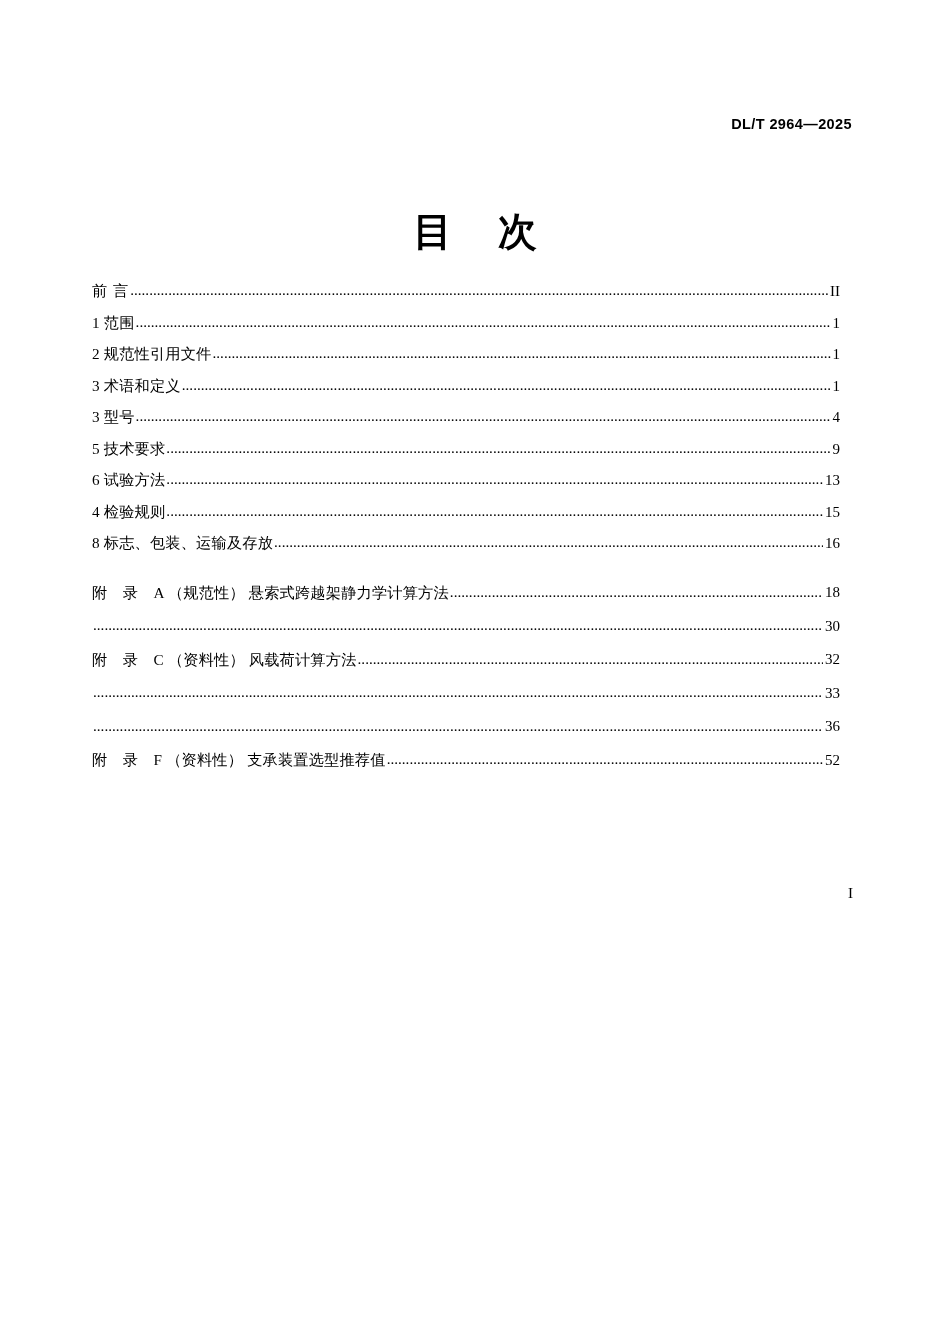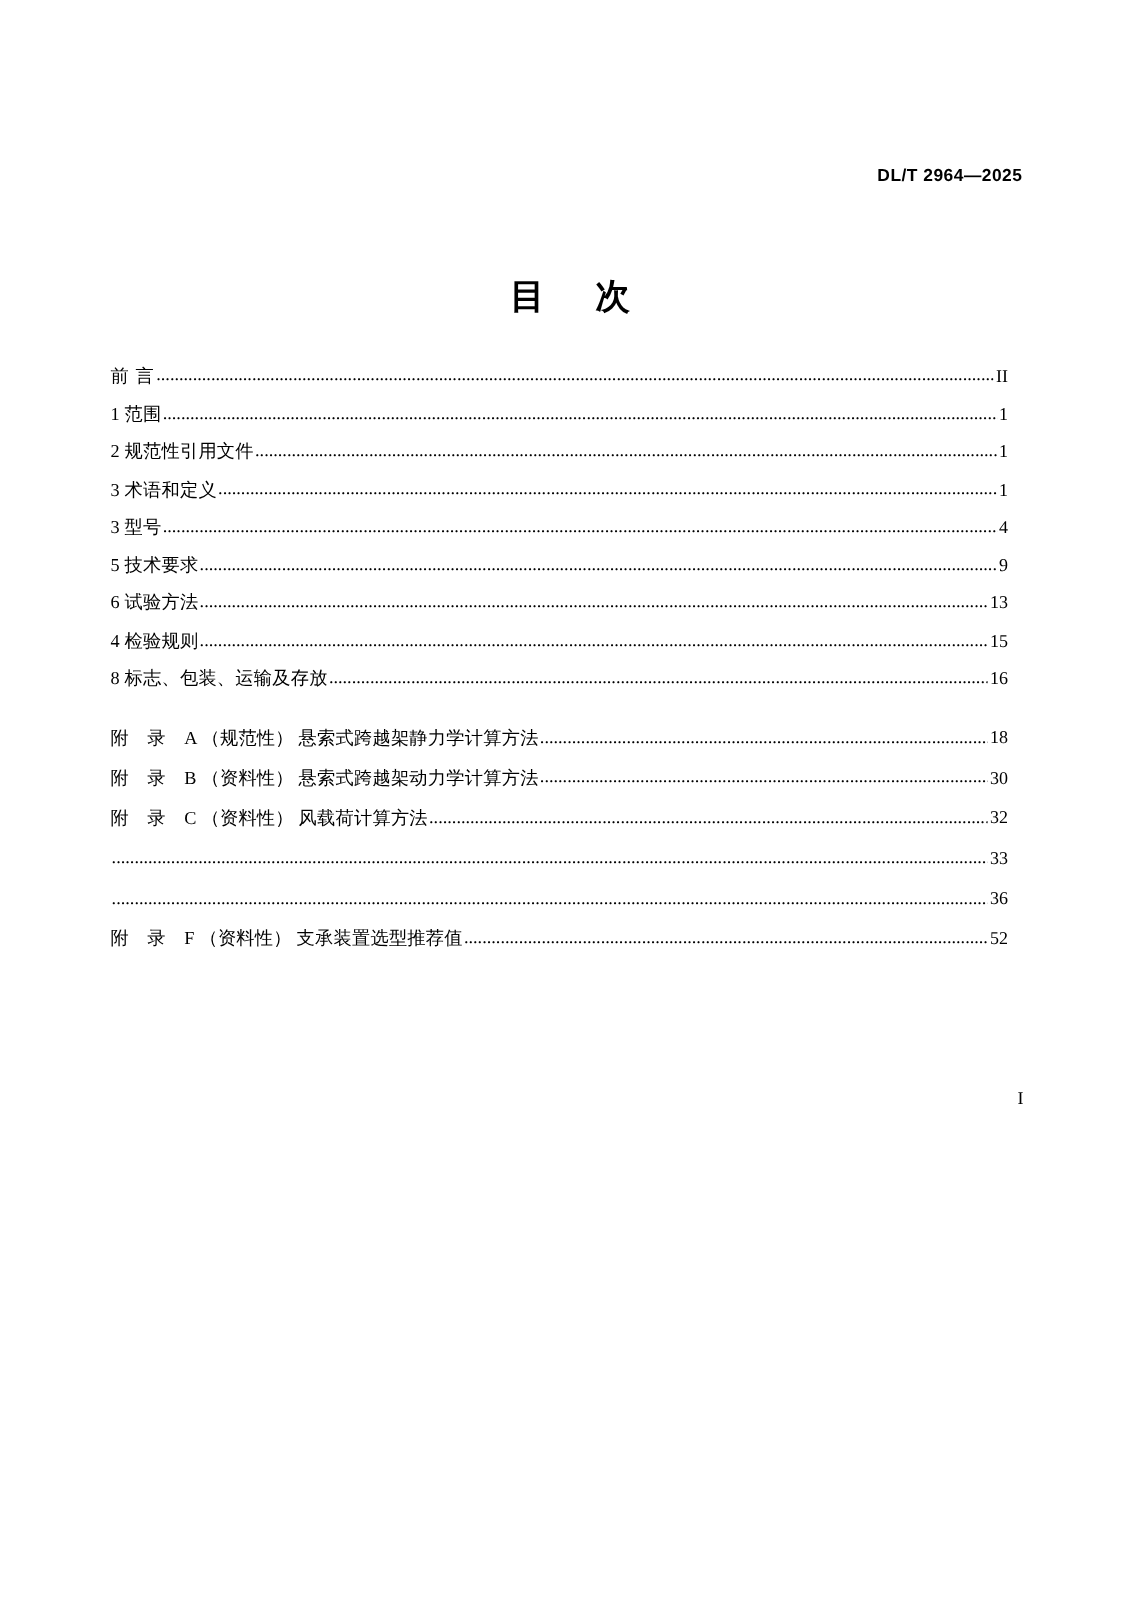--- a/index.html
+++ b/index.html
@@ -13,40 +13,39 @@
     position: relative;
     font-family: "Liberation Serif", serif;
     color: #000000;
     overflow: hidden;
   }
   .page {
     position: relative;
     width: 950px;
     height: 968px;
     box-sizing: border-box;
-    margin-top: 23px;
   }
   .header-std {
     position: absolute;
     top: 116px;
     right: 98px;
     font-family: "Liberation Sans", sans-serif;
     font-weight: bold;
     font-size: 14.5px;
     letter-spacing: 0.4px;
     color: #000;
     white-space: nowrap;
   }
   .toc-title {
     position: absolute;
     top: 205px;
     left: 0;
     width: 950px;
     text-align: center;
-    font-size: 29px;
+    font-size: 39px;
     font-weight: bold;
     letter-spacing: 16px;
     text-indent: 16px;
     font-family: "DejaVu Sans", "Liberation Sans", sans-serif;
   }
   .toc {
     position: absolute;
     top: 283px;
     left: 92px;
     width: 748px;
@@ -144,21 +143,20 @@
         <span class="toc-label">8  标志、包装、运输及存放</span>
         <span class="toc-dots">....................................................................................................................................................................................................................................................................</span>
         <span class="toc-page">16</span>
       </div>
       <div class="toc-row gap-lg">
         <span class="toc-label">附　录　A  （规范性）  悬索式跨越架静力学计算方法</span>
         <span class="toc-dots">....................................................................................................................................................................................................................................................................</span>
         <span class="toc-page">18</span>
       </div>
       <div class="toc-row gap-lg">
-        <span class="toc-label">附　录　B  （资料性）  悬索式跨越架动力学计算方法</span>
         <span class="toc-dots">....................................................................................................................................................................................................................................................................</span>
         <span class="toc-page">30</span>
       </div>
       <div class="toc-row gap-lg">
         <span class="toc-label">附　录　C  （资料性）  风载荷计算方法</span>
         <span class="toc-dots">....................................................................................................................................................................................................................................................................</span>
         <span class="toc-page">32</span>
       </div>
       <div class="toc-row gap-lg">
         <span class="toc-dots">....................................................................................................................................................................................................................................................................</span>

